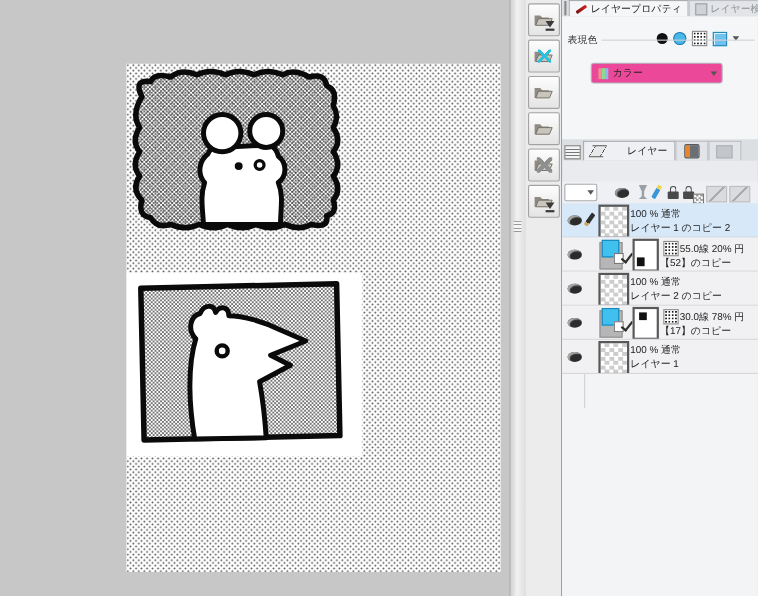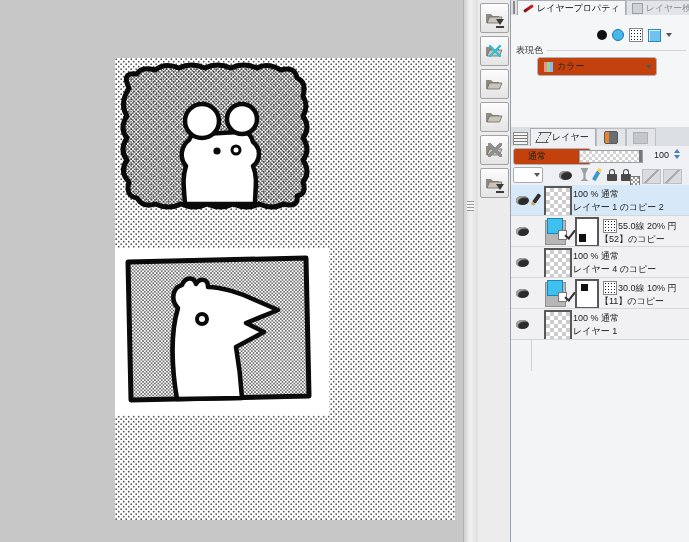--- a/index.html
+++ b/index.html
@@ -51,31 +51,31 @@
   .sect{position:absolute;display:flex;align-items:center;width:170px;left:5px;}
   .sect .lbl{font-size:9px;color:#333;white-space:nowrap;margin-right:4px;}
   .sect .rule{flex:1;height:1px;background:#cfd2d6;}
   .fx-icons{position:absolute;left:86px;top:12px;display:flex;align-items:center;gap:5px;height:16px;}
   .ic-circle-black{width:10px;height:10px;border-radius:50%;background:#101010;}
   .ic-circle-blue{width:10px;height:10px;border-radius:50%;background:#49b7e8;border:1.5px solid #1877ad;}
   .ic-halftone{width:12px;height:12px;border:1px solid #888;background:#fff;
       background-image:radial-gradient(#1a1a1a 34%,transparent 38%);background-size:3px 3px;}
   .ic-square-blue{width:11px;height:11px;background:#6fc2ee;border:1px solid #2a88bb;box-shadow:inset 1px 1px 0 #d8f0fc;}
   .caret{width:0;height:0;border-left:3.5px solid transparent;border-right:3.5px solid transparent;border-top:4.5px solid #555;}
-  .combo{position:absolute;background:#c2410c;border:1px solid #b0b4b9;border-radius:3px;display:flex;align-items:center;font-size:9px;}
+  .combo{position:absolute;background:#ec4899;border:1px solid #b0b4b9;border-radius:3px;display:flex;align-items:center;font-size:9px;}
   .combo .caret{position:absolute;right:4px;}
   .stripes{width:9px;height:10px;margin:0 4px 0 0;display:flex;}
   .stripes i{flex:1;}
   .stripes i:nth-child(1){background:#ef8f8f;}
   .stripes i:nth-child(2){background:#8fd88f;}
   .stripes i:nth-child(3){background:#8fb6ef;}
 
   
   .ltabs{left:0;top:127px;width:179px;height:19px;background:#dcdfe2;display:flex;align-items:flex-end;overflow:hidden;}
-  .ltab{height:17px;display:flex;align-items:center;gap:2px;padding:0 6px;font-size:9px;}
+  .ltab{height:17px;display:flex;align-items:center;gap:20px;padding:0 6px;font-size:9px;}
   .ltab.active{background:#eef0f3;border:1px solid #a9adb2;border-bottom:none;}
   .ltab.iconly{background:#e2e4e7;border:1px solid #bcbfc4;border-bottom:none;width:16px;justify-content:center;}
   .stack-icon{width:13px;height:9px;background:
       linear-gradient(105deg,transparent 15%,#555 15% 20%,#e8e8e8 20% 80%,#555 80% 85%,transparent 85%);
       border-top:1.5px solid #555;border-bottom:1.5px solid #555;transform:skewX(-18deg);}
   .anim-icon{width:12px;height:11px;border-radius:2px;background:linear-gradient(90deg,#e8852a 35%,#6a6f75 35%);border:1px solid #55595e;}
   .dis-icon{width:13px;height:10px;background:#c3c6ca;border:1px solid #aeb1b5;}
 
   .lctrl{left:0;top:146px;width:179px;height:19px;background:#eef0f3;}
   .slider{position:absolute;left:68px;top:4px;width:62px;height:11px;border:1px solid #9aa0a6;background:#fff;
@@ -229,21 +229,21 @@
     </div>
 
     <div class="abs pbody">
       <div class="fx-icons">
         <div class="ic-circle-black"></div>
         <div class="ic-circle-blue"></div>
         <div class="ic-halftone"></div>
         <div class="ic-square-blue"></div>
         <div class="caret"></div>
       </div>
-      <div class="sect" style="top:29px">
+      <div class="sect" style="top:15px">
         <span class="lbl">表現色</span>
         <span class="rule"></span>
       </div>
       <div class="combo" style="left:26px;top:42px;width:112px;height:17px;padding-left:6px">
         <div class="stripes">
             <i></i>
             <i></i>
             <i></i>
           </div>
         <span>カラー</span>
@@ -258,34 +258,20 @@
         <span>レイヤー</span>
       </div>
       <div class="ltab iconly">
         <div class="anim-icon"></div>
       </div>
       <div class="ltab iconly">
         <div class="dis-icon"></div>
       </div>
     </div>
 
-    <div class="abs lctrl">
-      <div class="combo" style="left:2px;top:2px;width:62px;height:15px;padding-left:14px">
-        <span>通常</span>
-        <div class="caret"></div>
-      </div>
-      <div class="slider">
-        <div style="position:absolute;right:0;top:-1px;width:3px;height:12px;background:#777"></div>
-      </div>
-      <div class="opval">100</div>
-      <div class="spinner">
-        <div class="spin-up"></div>
-        <div class="spin-down"></div>
-      </div>
-    </div>
 
     <div class="abs lrow-icons">
       <div class="swatch-combo">
         <div class="caret"></div>
       </div>
       <div class="ic-ellipse"></div>
       <div class="ic-stand"></div>
       <div class="ic-pen2"></div>
       <div class="lock" style="left:96px;top:9px"></div>
       <div class="lock" style="left:110px;top:9px"></div>
@@ -316,35 +302,35 @@
           </div>
         <div class="toneicon"></div>
         <div class="tl1">55.0線 20% 円</div>
         <div class="tl2">【52】のコピー</div>
       </div>
 
       <div class="lrow" style="top:62px">
         <div class="eye"></div>
         <div class="thumb"></div>
         <div class="l1">100 % 通常</div>
-        <div class="l2">レイヤー 4 のコピー</div>
+        <div class="l2">レイヤー 2 のコピー</div>
       </div>
 
       <div class="lrow" style="top:93px">
         <div class="eye"></div>
         <div class="grayback"></div>
         <div class="cyansq"></div>
         <div class="curl"></div>
         <div class="checkmk"></div>
         <div class="maskthumb">
             <div class="blob-tl"></div>
           </div>
         <div class="toneicon"></div>
-        <div class="tl1">30.0線 10% 円</div>
-        <div class="tl2">【11】のコピー</div>
+        <div class="tl1">30.0線 78% 円</div>
+        <div class="tl2">【17】のコピー</div>
       </div>
 
       <div class="lrow" style="top:124px">
         <div class="eye"></div>
         <div class="thumb"></div>
         <div class="l1">100 % 通常</div>
         <div class="l2">レイヤー 1</div>
       </div>
 
     </div>

